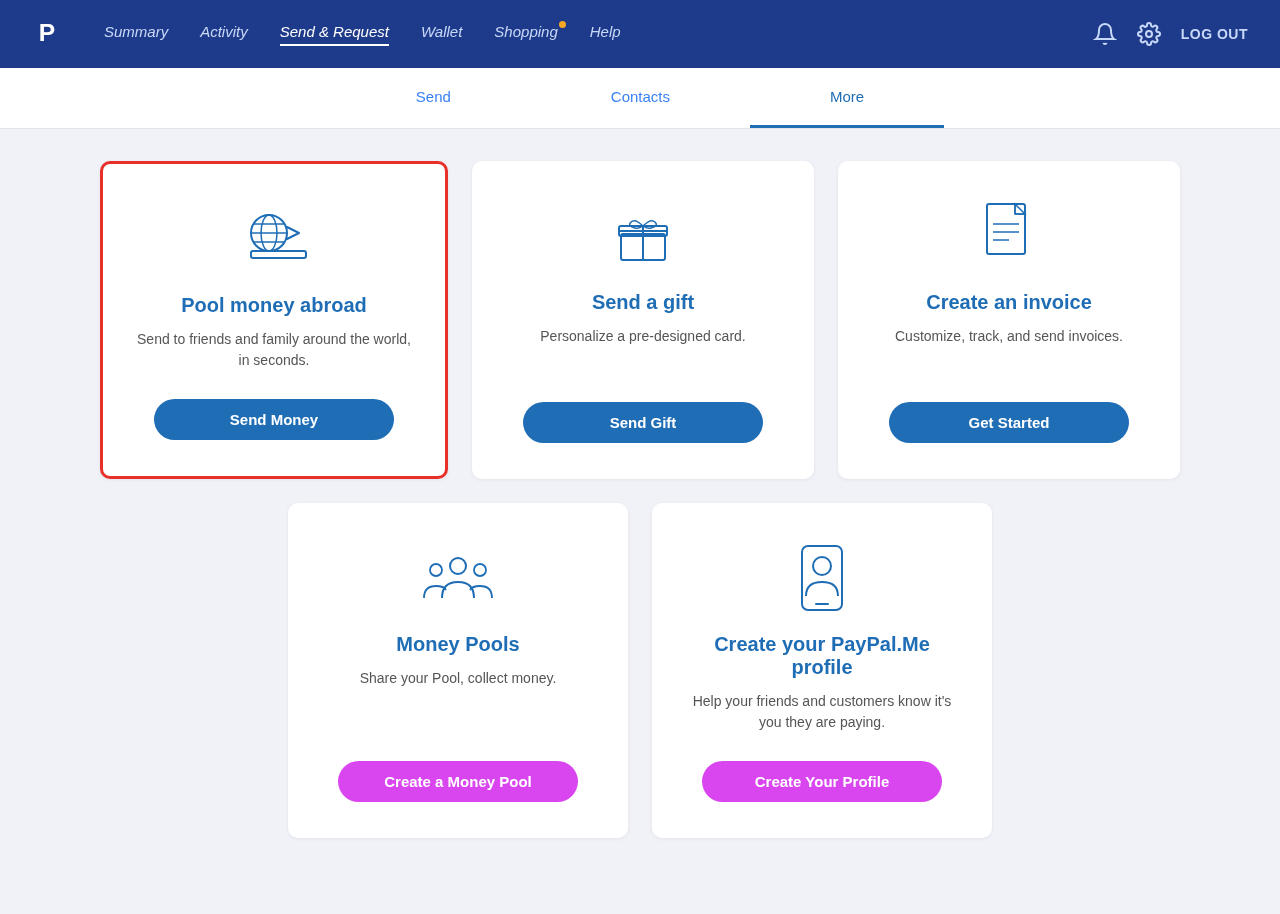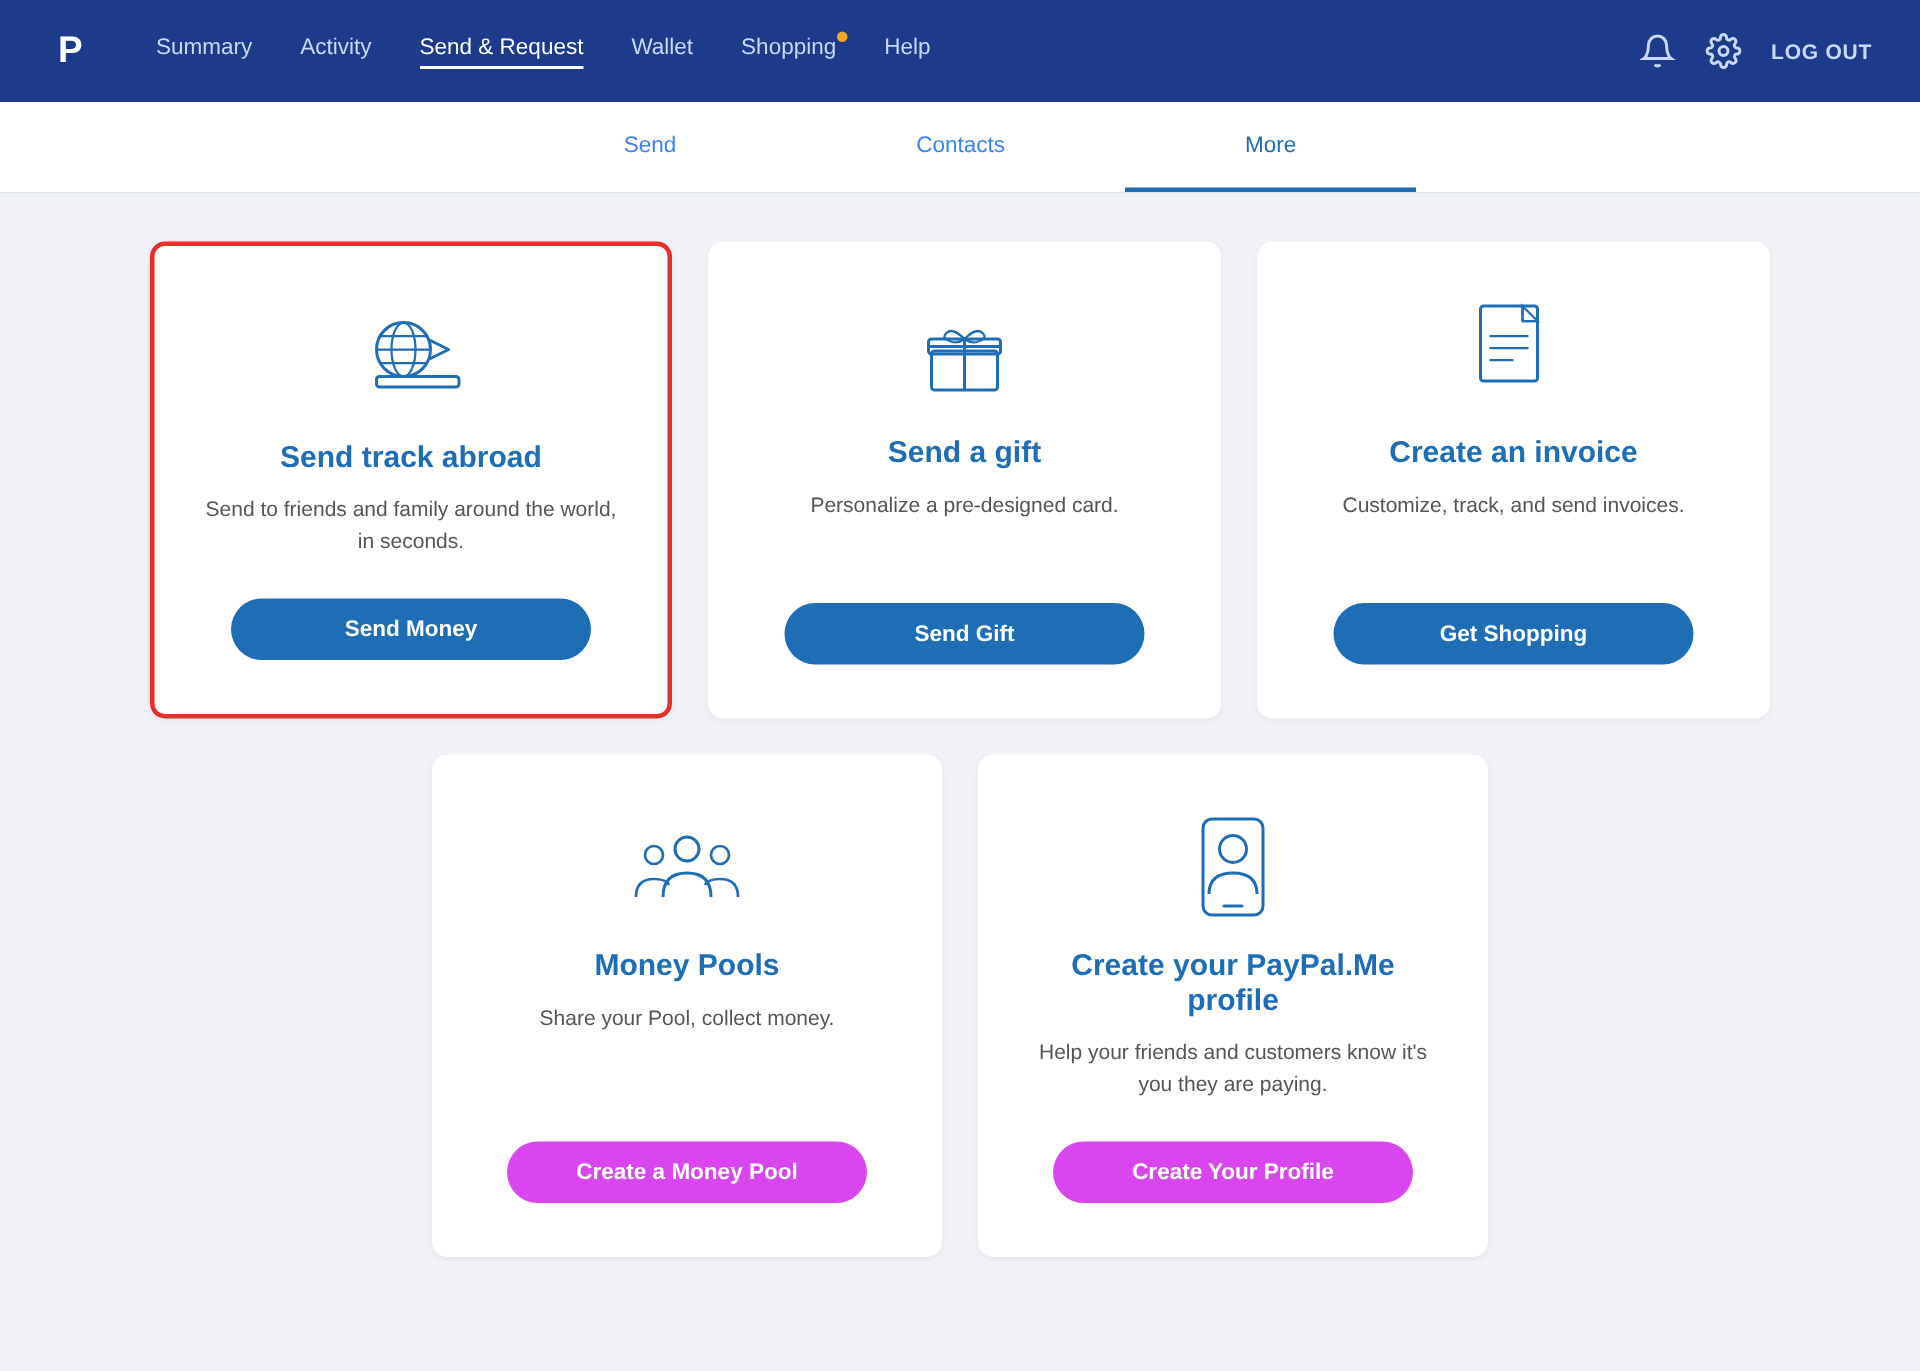--- a/index.html
+++ b/index.html
@@ -14,20 +14,21 @@
       height: 68px;
     }
     .top-nav .logo {
       margin-right: 36px;
     }
     .top-nav .logo svg { width: 36px; height: 36px; }
     .top-nav .nav-links {
       display: flex;
       gap: 32px;
       flex: 1;
+      font-style: italic;
     }
     .top-nav .nav-link {
       color: #c8d8f8;
       text-decoration: none;
       font-size: 15px;
       font-weight: 400;
       white-space: nowrap;
       position: relative;
       padding-bottom: 4px;
     }
@@ -269,21 +270,21 @@
           <ellipse cx="30" cy="26" rx="8" ry="18" stroke="#1e6db5" stroke-width="1.5" fill="none"></ellipse>
           <line x1="12" y1="26" x2="48" y2="26" stroke="#1e6db5" stroke-width="1.5"></line>
           <line x1="14" y1="17" x2="46" y2="17" stroke="#1e6db5" stroke-width="1.5"></line>
           <line x1="14" y1="35" x2="46" y2="35" stroke="#1e6db5" stroke-width="1.5"></line>
 
           <rect x="12" y="44" width="55" height="7" rx="2" stroke="#1e6db5" stroke-width="2" fill="none"></rect>
 
           <path d="M48 32 L60 26 L48 20" stroke="#1e6db5" stroke-width="2" fill="none" stroke-linecap="round" stroke-linejoin="round"></path>
         </svg>
       </div>
-      <div class="card-title">Send track abroad</div>
+      <div class="card-title">Pool money abroad</div>
       <div class="card-desc">Send to friends and family around the world, in seconds.</div>
       <button class="card-btn">Send Money</button>
     </div>
 
     <div class="card">
       <div class="card-icon">
         <svg width="64" height="64" viewBox="0 0 64 64" fill="none" xmlns="http://www.w3.org/2000/svg">
 
           <rect x="10" y="30" width="44" height="26" rx="2" stroke="#1e6db5" stroke-width="2" fill="none"></rect>
 
@@ -313,21 +314,21 @@
           <line x1="34" y1="2" x2="34" y2="12" stroke="#1e6db5" stroke-width="1.5"></line>
           <line x1="34" y1="12" x2="44" y2="12" stroke="#1e6db5" stroke-width="1.5"></line>
 
           <line x1="12" y1="22" x2="38" y2="22" stroke="#1e6db5" stroke-width="1.5"></line>
           <line x1="12" y1="30" x2="38" y2="30" stroke="#1e6db5" stroke-width="1.5"></line>
           <line x1="12" y1="38" x2="28" y2="38" stroke="#1e6db5" stroke-width="1.5"></line>
         </svg>
       </div>
       <div class="card-title">Create an invoice</div>
       <div class="card-desc">Customize, track, and send invoices.</div>
-      <button class="card-btn">Get Shopping</button>
+      <button class="card-btn">Get Started</button>
     </div>
 
   </div>
 
   <div class="cards-row-2">
 
     <div class="card-medium">
       <div class="card-icon">
         <svg width="72" height="56" viewBox="0 0 72 56" fill="none" xmlns="http://www.w3.org/2000/svg">
 

